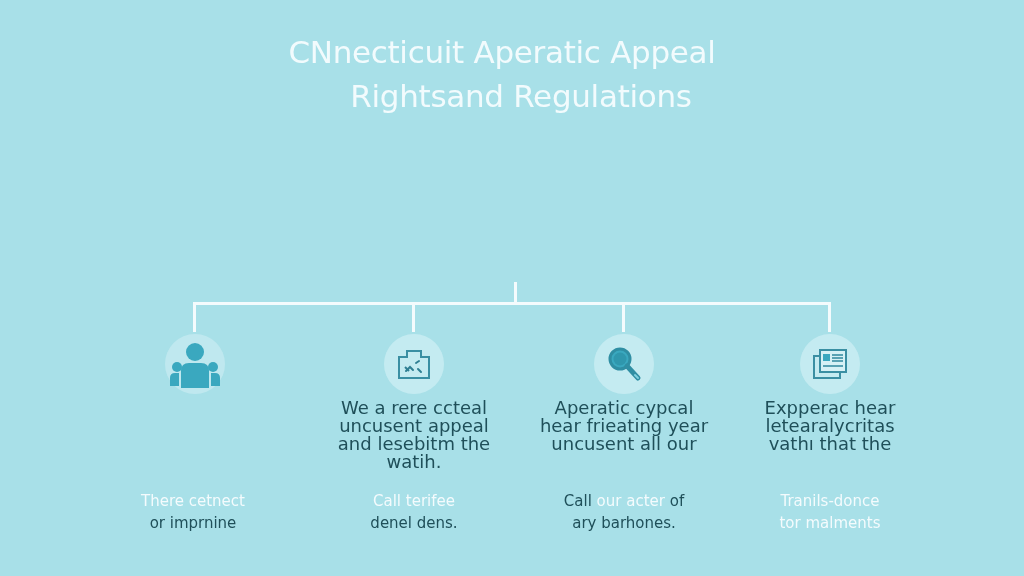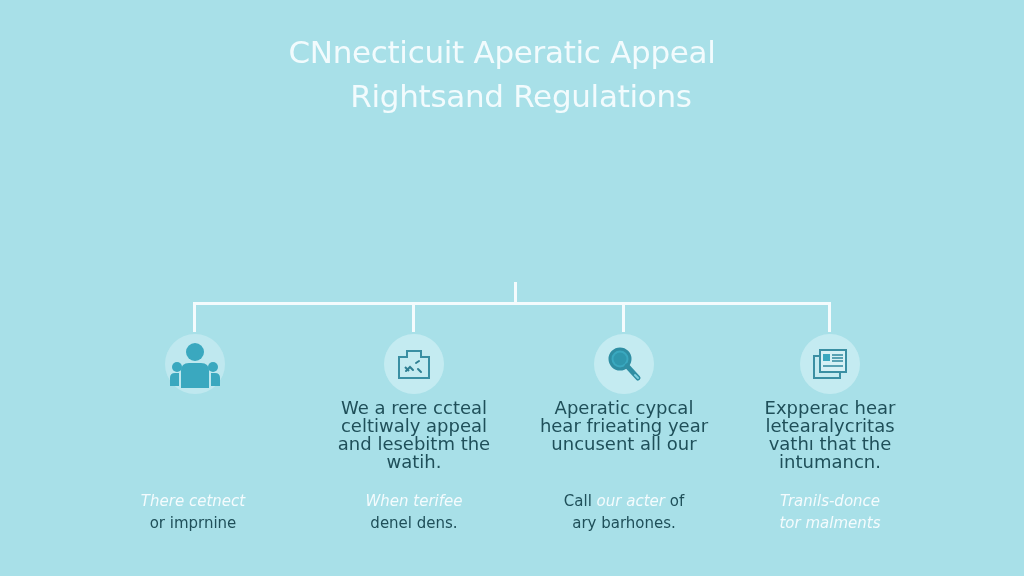--- a/index.html
+++ b/index.html
@@ -80,21 +80,21 @@
       margin-left: -110px;
       text-align: center;
       font-size: 15px;
       line-height: 22px;
     }
     .label1 { left: 193px; }
     .label2 { left: 414px; }
     .label3 { left: 624px; }
     .label4 { left: 830px; }
     .label .l1, .label .l2 { display: block; }
-    .white { color: #f4fbfd; font-style: italic; }
+    .white { color: #f4fbfd; }
     .dark { color: #1f4f59; }
   </style>
 </head>
 <body>
 
 <div class="title">
   <span class="line line1">CNnecticuit Aperatic Appeal</span>
   <span class="line line2">Rightsand Regulations</span>
 </div>
 
@@ -122,21 +122,21 @@
 <div class="node node2">
   <div class="icon-circle">
     <svg width="36" height="34" viewBox="0 0 36 34">
       <path d="M3 10 H11 V4 H25 V10 H33 V31 H3 Z" fill="none" stroke="#3a8fa3" stroke-width="2"></path>
       <path d="M10 24 L14 20 L17 23 M20 16 L23 14 M22 22 L25 25" fill="none" stroke="#2f7f93" stroke-width="2" stroke-linecap="round"></path>
       <path d="M9 20 L13 24" fill="none" stroke="#2f7f93" stroke-width="2"></path>
     </svg>
   </div>
   <div class="desc">
     <div>We a rere cctеal</div>
-    <div>celtiwaly appeal</div>
+    <div>uncusent appeal</div>
     <div>and lesebitm the</div>
     <div>watih.</div>
   </div>
 </div>
 
 <div class="node node3">
   <div class="icon-circle">
     <svg width="40" height="40" viewBox="0 0 40 40">
       <circle cx="16" cy="15" r="10" fill="#3aa8bf" stroke="#2f8ea3" stroke-width="3"></circle>
       <circle cx="16" cy="15" r="6.5" fill="#2f97ad"></circle>
@@ -160,30 +160,29 @@
       <line x1="21" y1="8" x2="32" y2="8" stroke="#3a8fa3" stroke-width="1.6"></line>
       <line x1="21" y1="11" x2="32" y2="11" stroke="#3a8fa3" stroke-width="1.6"></line>
       <line x1="21" y1="14" x2="32" y2="14" stroke="#3a8fa3" stroke-width="1.6"></line>
       <line x1="12" y1="19" x2="32" y2="19" stroke="#3a8fa3" stroke-width="1.6"></line>
     </svg>
   </div>
   <div class="desc">
     <div>Expperac hear</div>
     <div>letearalycritas</div>
     <div>vathı that the</div>
-    <div>intumancn.</div>
   </div>
 </div>
 
 <div class="label label1">
   <span class="l1 white">There cetnect</span>
   <span class="l2 dark">or imprnine</span>
 </div>
 <div class="label label2">
-  <span class="l1 white">When terifee</span>
+  <span class="l1 white">Call terifee</span>
   <span class="l2 dark">denel dens.</span>
 </div>
 <div class="label label3">
   <span class="l1">
     <span class="dark">Call</span>
     <span class="white">our acter</span>
     <span class="dark">of</span>
   </span>
   <span class="l2 dark">ary barhones.</span>
 </div>

